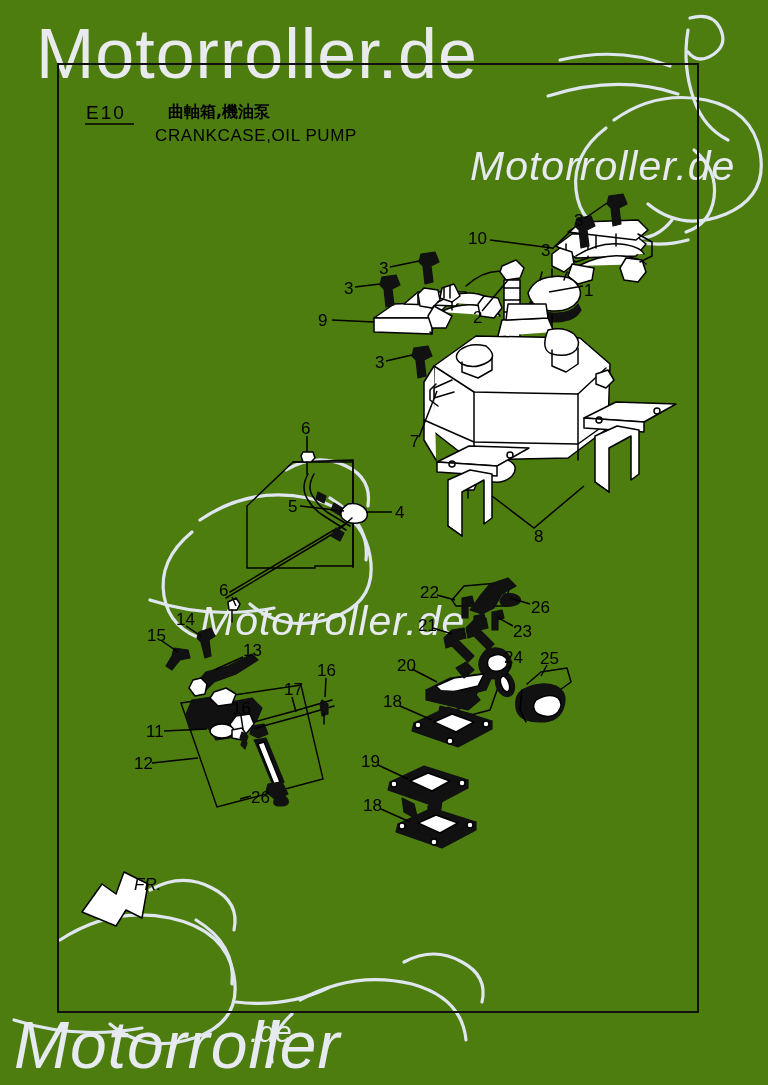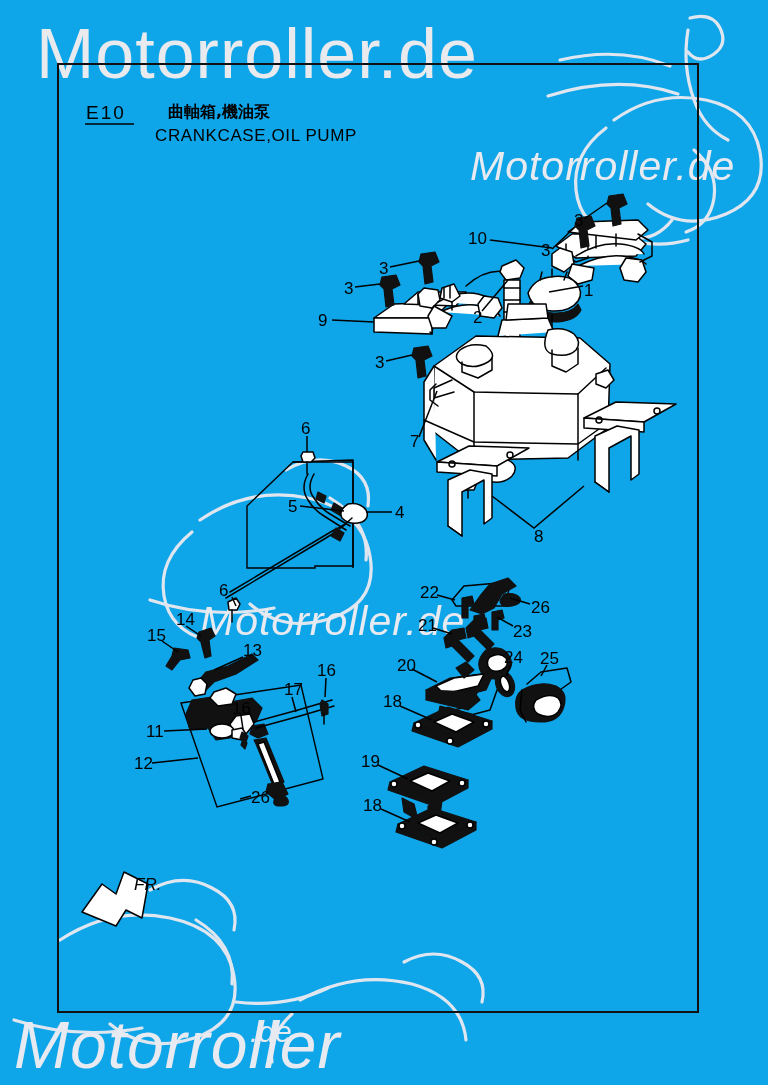--- a/index.html
+++ b/index.html
@@ -1,18 +1,18 @@
 <!DOCTYPE html>
 <html><head>
 <meta charset="utf-8">
 <style>
   html,body{margin:0;padding:0;background:#fff;}
   body{width:768px;height:1085px;position:relative;overflow:hidden;
        font-family:"Liberation Sans",sans-serif;}
-  #page{position:absolute;inset:0;width:768px;height:1085px;background:#0ea5e9;}
+  #page{position:absolute;inset:0;width:768px;height:1085px;background:#4d7c0f;}
   .layer{position:absolute;left:0;top:0;width:768px;height:1085px;}
   svg{display:block;}
   .wm-text{font-family:"Liberation Sans",sans-serif;fill:#e9eaee;}
   .wm-text-i{font-family:"Liberation Sans",sans-serif;fill:#e7eaf0;font-style:italic;}
   .wm-line{fill:none;stroke:#dfe6ef;stroke-width:3.2;stroke-linecap:round;stroke-linejoin:round;}
   .frame{fill:none;stroke:#111;stroke-width:2;}
   .lbl{font-family:"Liberation Sans",sans-serif;font-size:17px;fill:#000;}
   .lbl-title{font-family:"Liberation Sans",sans-serif;font-size:19px;fill:#000;}
   .lbl-cn{font-family:"DejaVu Sans",sans-serif;font-size:16px;fill:#000;font-weight:bold;}
   .lead{stroke:#000;stroke-width:1.5;fill:none;}

